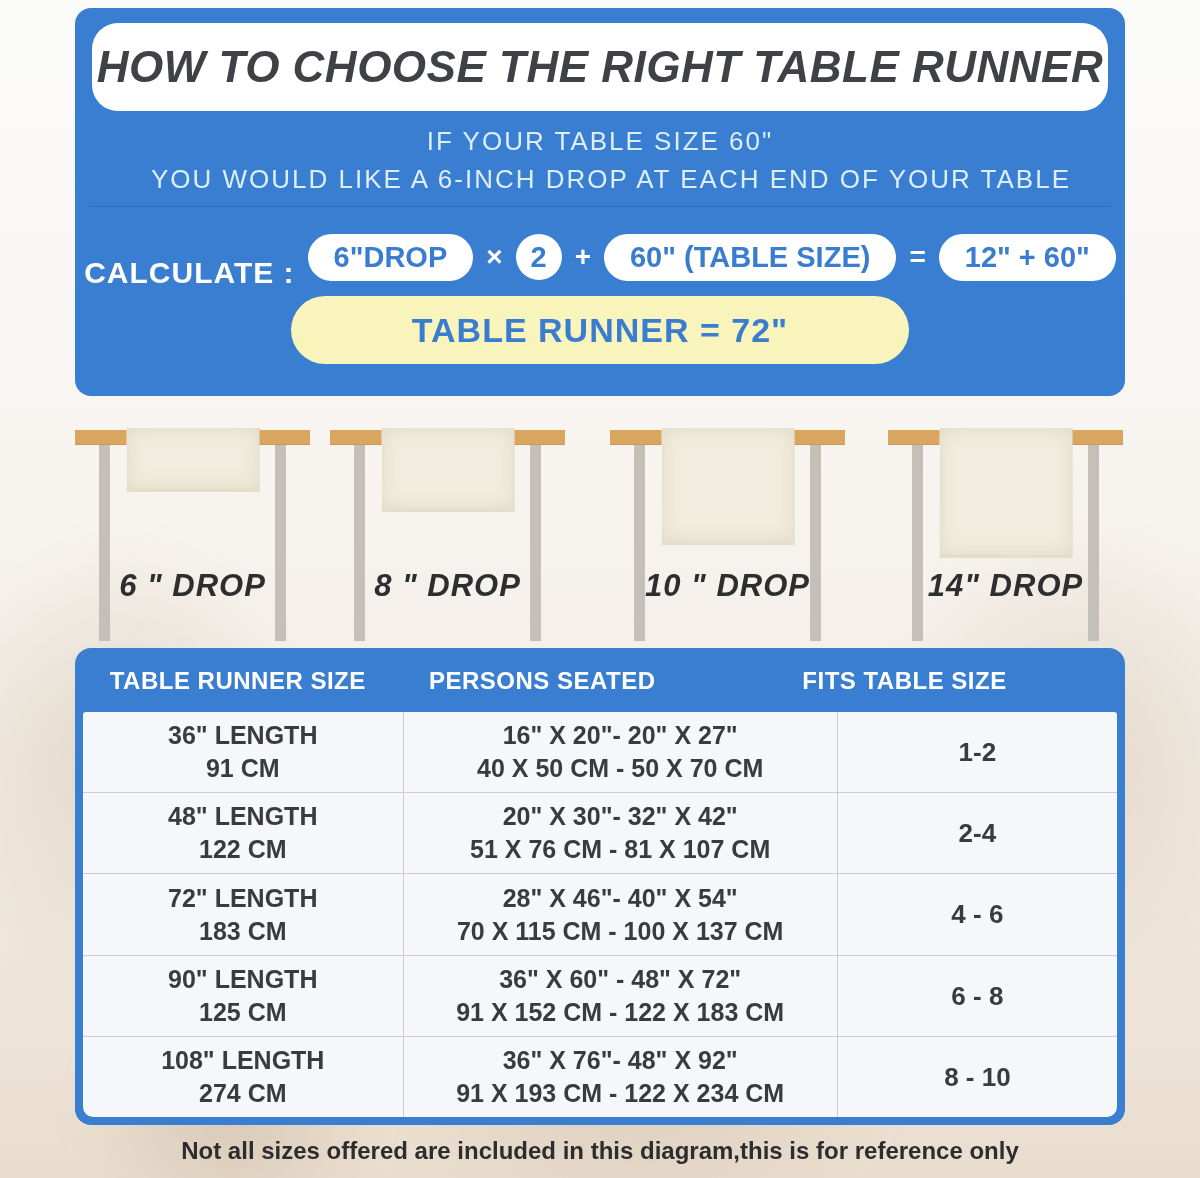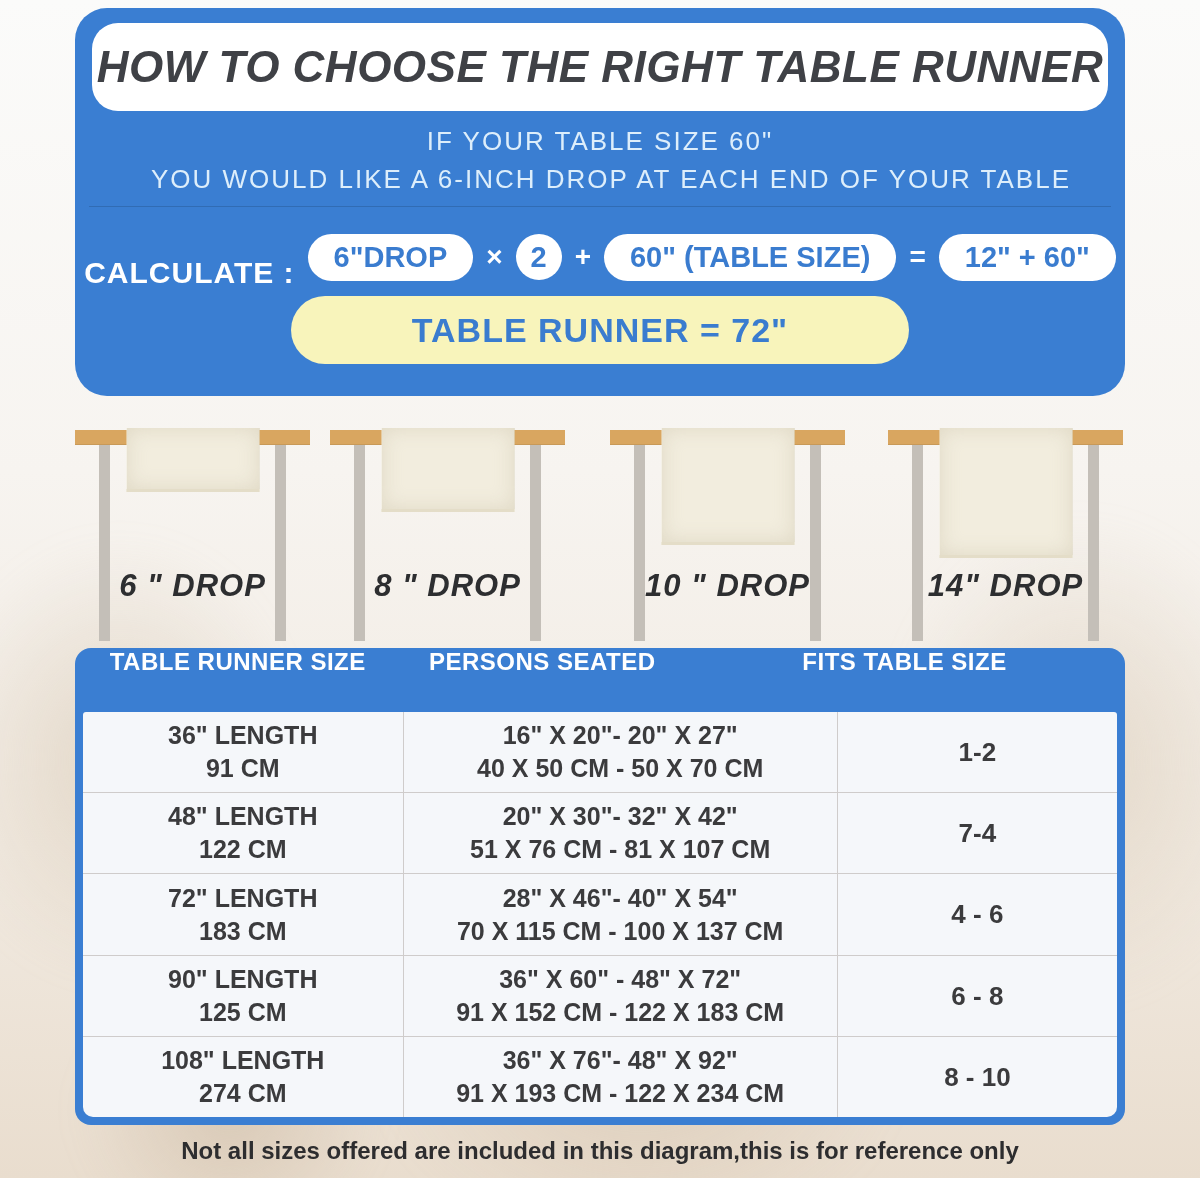--- a/index.html
+++ b/index.html
@@ -12,21 +12,21 @@
   
   .blob { position:absolute; border-radius:50%; filter:blur(18px); }
   .b1 { left:-60px; top:540px; width:360px; height:440px; background:radial-gradient(closest-side,rgba(208,190,165,0.45),rgba(208,190,165,0)); }
   .b2 { right:-70px; top:520px; width:380px; height:480px; background:radial-gradient(closest-side,rgba(214,198,176,0.5),rgba(214,198,176,0)); }
   .b3 { left:380px; top:900px; width:520px; height:340px; background:radial-gradient(closest-side,rgba(198,175,148,0.35),rgba(198,175,148,0)); }
   .b4 { left:80px; top:980px; width:300px; height:260px; background:radial-gradient(closest-side,rgba(190,168,142,0.4),rgba(190,168,142,0)); }
 
   
   .top-panel {
     position:absolute; left:75px; top:8px; width:1050px; height:388px;
-    background:#3a7ed2; border-radius:32px;
+    background:#3a7ed2; border-radius:16px;
   }
   .title-box {
     position:absolute; left:17px; right:17px; top:15px; height:88px;
     background:#ffffff; border-radius:26px;
     display:flex; align-items:center; justify-content:center;
   }
   .title-box h1 {
     font-size:44px; font-weight:900; font-style:italic; color:#3f4146;
     letter-spacing:0.5px; white-space:nowrap;
   }
@@ -75,21 +75,21 @@
     text-align:center; font-size:31px; font-weight:700; font-style:italic;
     color:#2d2e30; letter-spacing:1px; white-space:nowrap;
   }
 
   
   .size-panel {
     position:absolute; left:75px; top:648px; width:1050px; height:477px;
     background:#3a7ed2; border-radius:16px;
   }
   .sp-header { position:absolute; left:0; right:0; top:0; height:65px;
-    display:flex; align-items:flex-start; }
+    display:flex; align-items:center; }
   .hc { text-align:center; color:#ffffff; font-weight:700; font-size:24px; letter-spacing:0.5px; }
   .hc1 { width:31%; } .hc2 { width:42%; } .hc3 { width:27%; }
   .sp-body {
     position:absolute; left:8px; right:8px; top:64px; bottom:8px;
     background:rgba(253,252,251,0.96); border-radius:3px 3px 10px 10px;
     display:flex; flex-direction:column; overflow:hidden;
   }
   .sp-row { flex:1; display:flex; border-top:1px solid #cfcccb; }
   .sp-row:first-child { border-top:none; }
   .c { display:flex; flex-direction:column; justify-content:center; align-items:center;
@@ -193,21 +193,21 @@
       <div class="sp-row">
         <div class="c c1">
           <div>48" LENGTH</div>
           <div>122 CM</div>
         </div>
         <div class="c c2">
           <div>20" X 30"- 32" X 42"</div>
           <div>51 X 76 CM - 81 X 107 CM</div>
         </div>
         <div class="c c3">
-          <div>7-4</div>
+          <div>2-4</div>
         </div>
       </div>
 
       <div class="sp-row">
         <div class="c c1">
           <div>72" LENGTH</div>
           <div>183 CM</div>
         </div>
         <div class="c c2">
           <div>28" X 46"- 40" X 54"</div>

